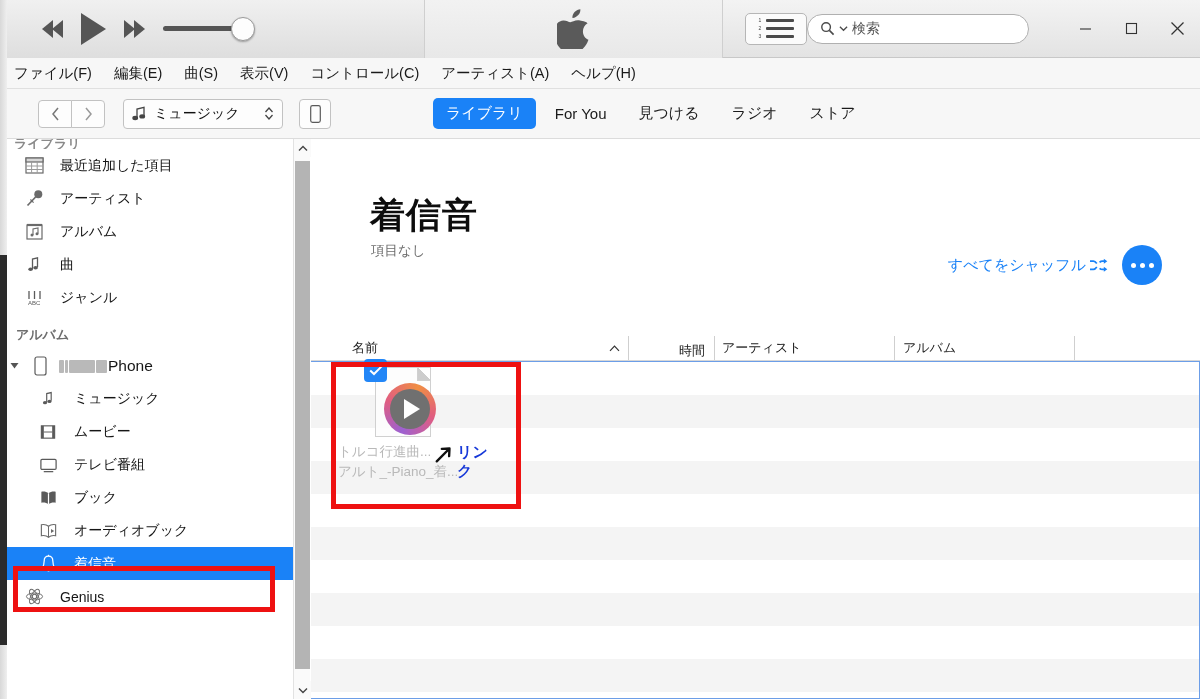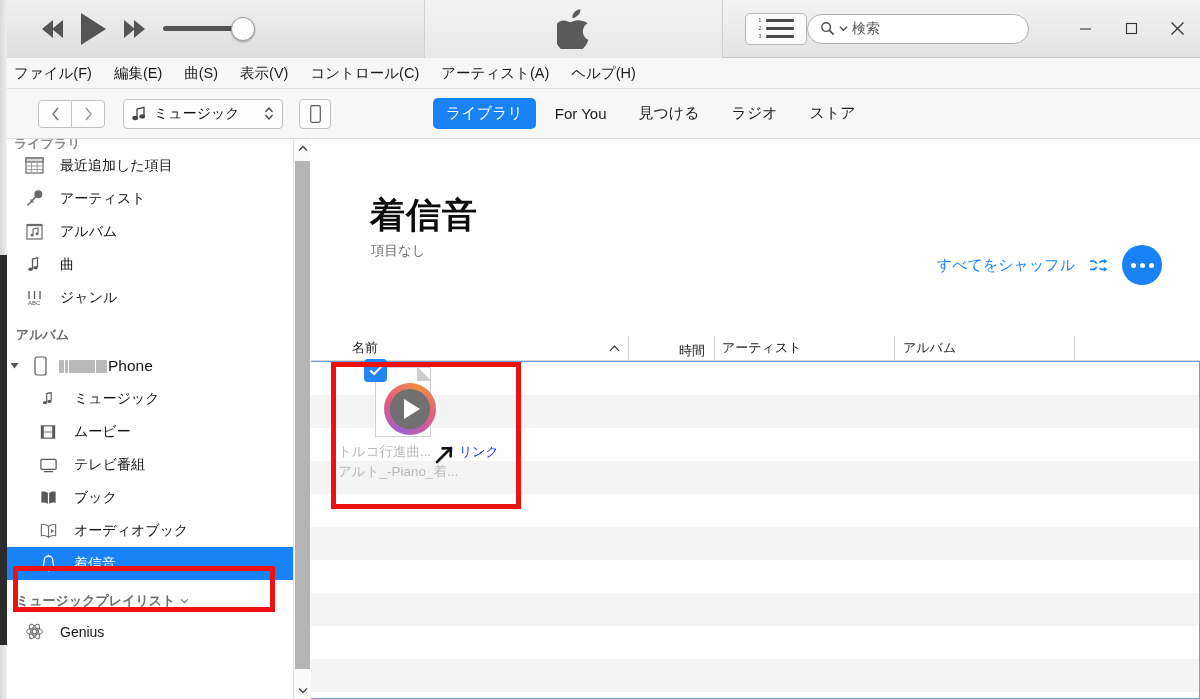--- a/index.html
+++ b/index.html
@@ -196,21 +196,21 @@
   .page-sub {
     font-size: 13.5px; color: #6d6d6d;
     position: absolute; left: 60px; top: 103px;
   }
   .shuffle-wrap {
     position: absolute; right: 38px; top: 106px;
     display: flex; align-items: center; gap: 14px;
   }
   .shuffle-link {
     font-size: 15px; color: #1a82f7; display: flex;
-    align-items: center; gap: 14px; cursor: default; white-space: nowrap;
+    align-items: center; gap: 3px; cursor: default; white-space: nowrap;
   }
   .more-btn {
     width: 40px; height: 40px; border-radius: 50%; background: #1a82f7;
     display: flex; align-items: center; justify-content: center;
     gap: 4px; cursor: default;
   }
   .more-dot { width: 5px; height: 5px; border-radius: 50%; background: #fff; }
 
   
   .table-head {
@@ -272,21 +272,21 @@
   }
   .ghost-text {
     margin-top: 5px; font-size: 13.5px; color: #b9b9b9;
     line-height: 20px; text-align: left; padding-left: 4px;
     filter: blur(.4px); white-space: nowrap;
   }
   .link-badge {
     position: absolute; left: 100px; top: 76px;
     display: flex; align-items: flex-start; gap: 3px; z-index: 8;
   }
-  .link-text { font-size: 13px; color: #1638d8; font-weight: 400; }
+  .link-text { font-size: 15px; color: #1638d8; font-weight: 700; }
 
   
   .red-box {
     position: absolute; border: 5px solid #ee1111;
     pointer-events: none; z-index: 20;
   }
   .red-item { left: 331px; top: 362px; width: 190px; height: 147px; }
   .red-side { left: 13px; top: 566px; width: 262px; height: 46px; }
 
   
@@ -569,26 +569,20 @@
     <span class="sb-icon">
       <svg width="17" height="19" viewBox="0 0 18 20">
         <path d="M9 2.2c-3 0-4.6 2.3-4.6 5.2 0 3.6-.6 5.4-2 7h13.2c-1.4-1.6-2-3.4-2-7 0-2.9-1.6-5.2-4.6-5.2z" fill="none" stroke="#fff" stroke-width="1.3"></path>
         <path d="M7.2 16.4a1.9 1.9 0 0 0 3.6 0" fill="none" stroke="#fff" stroke-width="1.3"></path>
         <line x1="9" y1="0.8" x2="9" y2="2.2" stroke="#fff" stroke-width="1.3"></line>
       </svg>
     </span>
     <span class="sb-label">着信音</span>
   </div>
 
-  <div class="sb-header">
-    <span>ミュージックプレイリスト</span>
-    <svg width="9" height="6" viewBox="0 0 10 7">
-      <path d="M1 1.5 L5 5.5 L9 1.5" fill="none" stroke="#6e6e6e" stroke-width="1.2"></path>
-    </svg>
-  </div>
 
   <div class="sb-item">
     <span class="sb-icon">
       <svg width="19" height="19" viewBox="0 0 20 20">
         <circle cx="10" cy="10" r="2.3" fill="none" stroke="#6a6a6a" stroke-width="1.1"></circle>
         <ellipse cx="10" cy="10" rx="8.5" ry="3.6" fill="none" stroke="#6a6a6a" stroke-width="1"></ellipse>
         <ellipse cx="10" cy="10" rx="8.5" ry="3.6" fill="none" stroke="#6a6a6a" stroke-width="1" transform="rotate(60 10 10)"></ellipse>
         <ellipse cx="10" cy="10" rx="8.5" ry="3.6" fill="none" stroke="#6a6a6a" stroke-width="1" transform="rotate(120 10 10)"></ellipse>
       </svg>
     </span>

